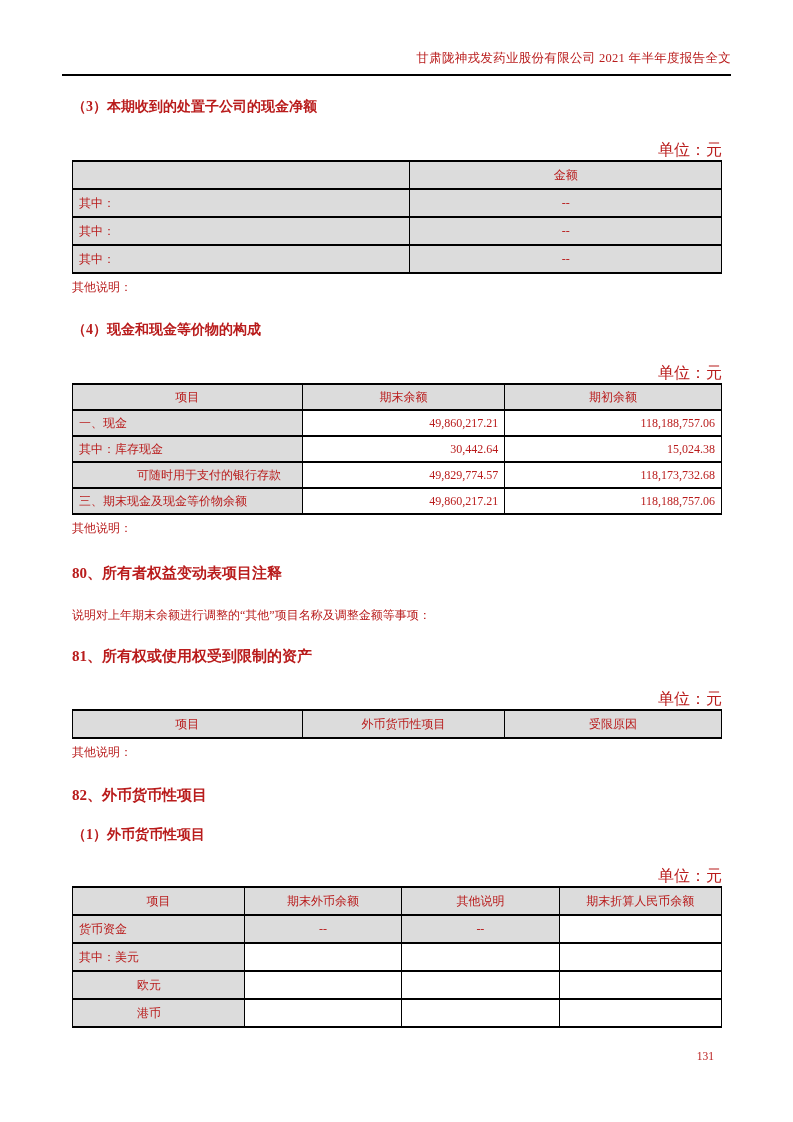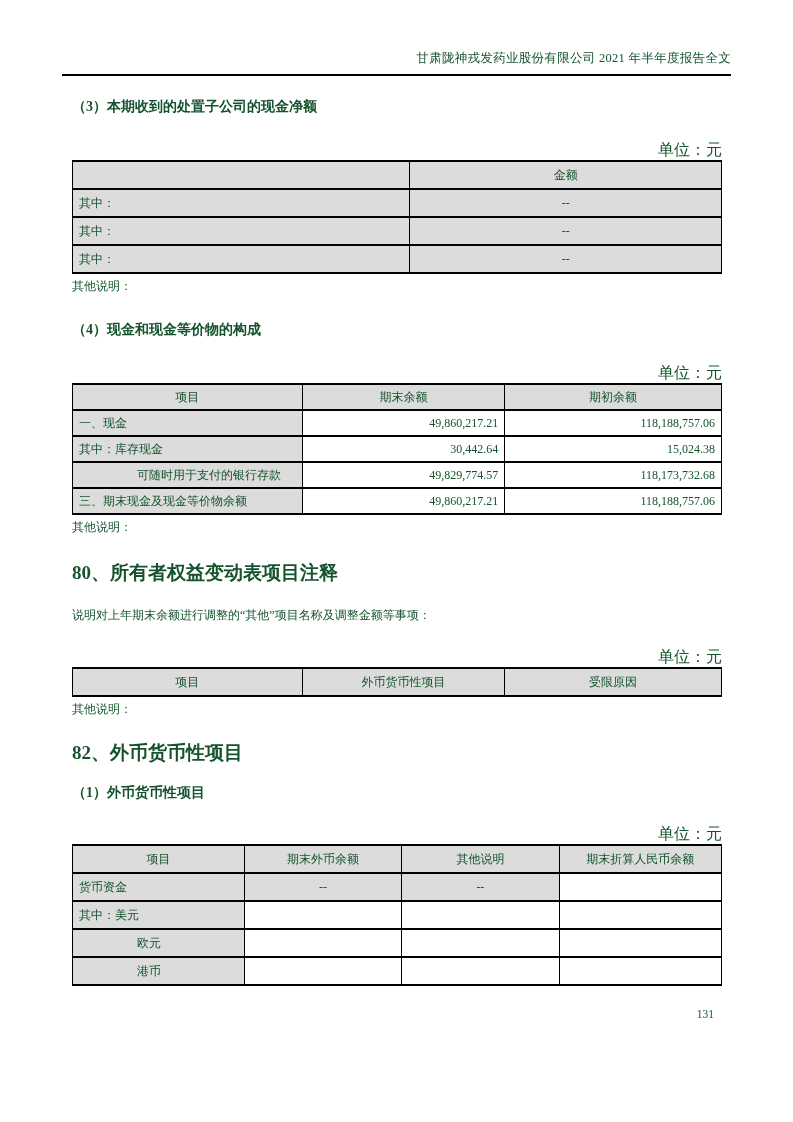--- a/index.html
+++ b/index.html
@@ -2,56 +2,55 @@
 <html><head>
 <meta charset="utf-8">
 <style>
   * { margin:0; padding:0; box-sizing:border-box; }
   html,body { background:#ffffff; }
   .page {
     position:relative;
     width:793px; height:1122px;
     margin:0 auto;
     background:#ffffff;
-    color:#14532d;
+    color:#b91c1c;
     font-family:"Liberation Serif","DejaVu Serif",serif;
     overflow:hidden;
   }
   .doc-header {
     margin:50px 62px 0 62px;
     text-align:right;
     font-size:12.5px;
     letter-spacing:0.3px;
     padding-bottom:7px;
     border-bottom:2px solid #000;
   }
   .sec-sub {
     margin:22px 0 0 72px;
     font-size:14px;
     font-weight:bold;
     line-height:18px;
   }
   .sec-num {
     margin:28px 0 0 72px;
-    font-size:19px;
+    font-size:15px;
     font-weight:bold;
     line-height:18px;
   }
   .unit {
     margin:26px 16px 3px 72px;
     width:650px;
     text-align:right;
     font-size:16px;
     line-height:15px;
   }
   .note {
     margin:6px 0 0 72px;
     font-size:12px;
     line-height:15px;
-    font-family:Liberation Mono, monospace;
   }
   .body-text {
     margin:26px 0 0 72px;
     font-size:12px;
     line-height:15px;
   }
   table {
     border-collapse:collapse;
     table-layout:fixed;
     width:650px;
@@ -161,20 +160,21 @@
     </tr>
   </tbody>
     </table>
 
   <div class="note">其他说明：</div>
 
   <div class="sec-num">80、所有者权益变动表项目注释</div>
 
   <div class="body-text">说明对上年期末余额进行调整的“其他”项目名称及调整金额等事项：</div>
 
+  <div class="sec-num" style="margin-top:24px;">81、所有权或使用权受到限制的资产</div>
 
   <div class="unit">单位：元</div>
 
   <table class="t28">
     <colgroup>
         <col style="width:35.4%">
         <col style="width:31.2%">
         <col style="width:33.4%">
       </colgroup>
     <tbody>

